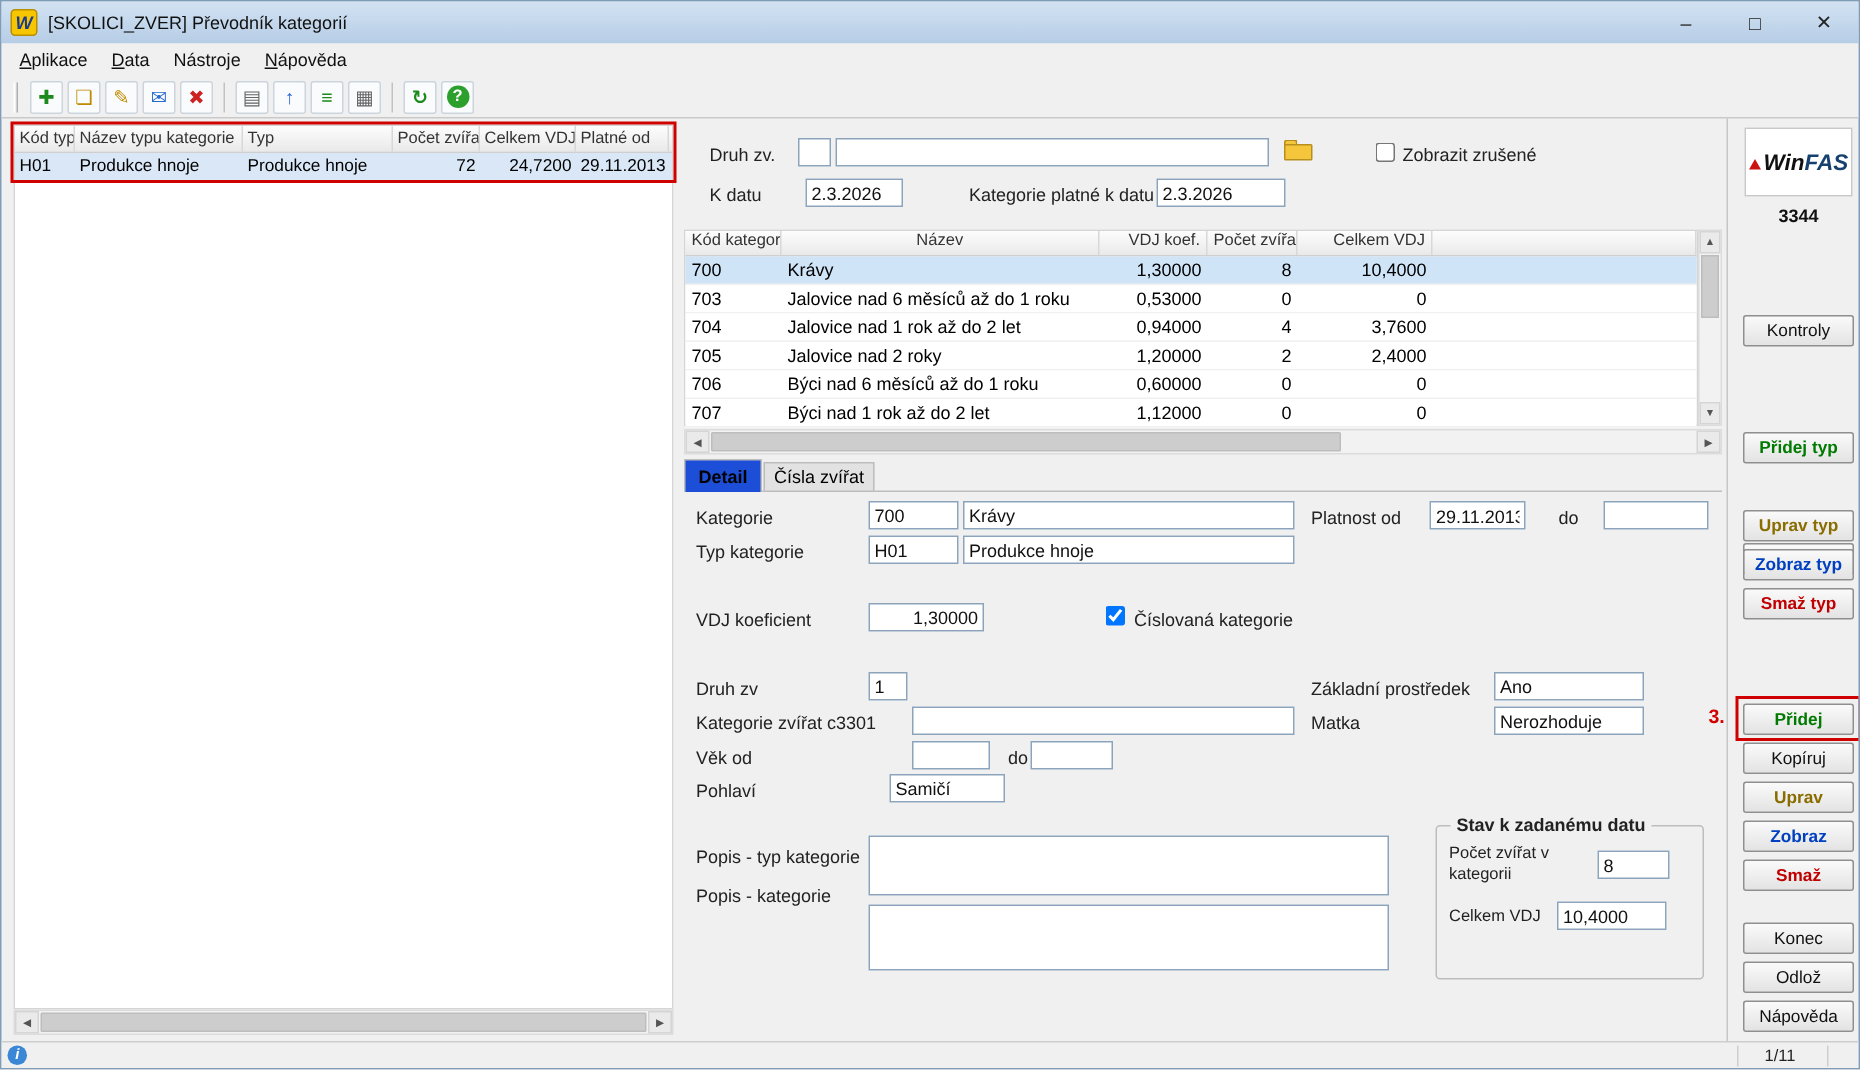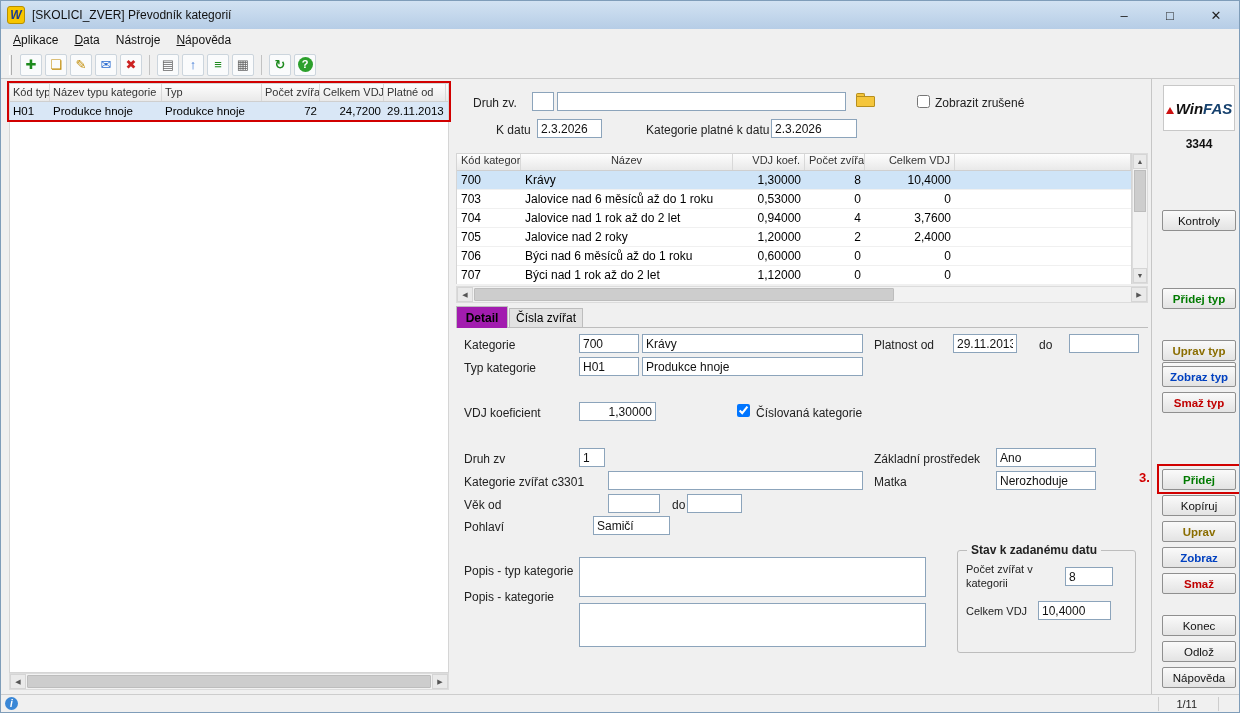--- a/index.html
+++ b/index.html
@@ -71,21 +71,21 @@
   .rt-row { display:flex; height:19px; font-size:12px; align-items:center; border-bottom:1px solid #f0f0f0; background:#fff; }
   .rt-row.sel { background:#cfe4f7; }
   .rt .tc, .rt .hc { padding:0 4px; overflow:hidden; white-space:nowrap; }
   .c-code{width:64px;} .c-name{width:212px;} .c-vdj{width:72px;text-align:right;}
   .c-count{width:60px;text-align:right;} .c-total{width:90px;text-align:right;} .c-fill{flex:1;}
   .h-center{text-align:center;}
 
   
   .tab { position:absolute; top:305px; height:22px; display:flex; align-items:center; justify-content:center;
     font-size:12px; border:1px solid #bdbdbd; }
-  .tab-active { background:#a21caf; border-bottom:none; font-weight:bold; z-index:2; }
+  .tab-active { background:#1d4ed8; border-bottom:none; font-weight:bold; z-index:2; }
   .tab-idle { background:#e2e2e2; height:20px; top:307px; z-index:1; }
   .panel-line { position:absolute; left:455px; top:326px; width:692px; height:1px; background:#bdbdbd; z-index:0; }
 
   
   .groupbox { position:absolute; left:956px; top:549px; width:179px; height:103px;
     border:1px solid #bdbdbd; border-radius:3px; }
   .groupbox-title { position:absolute; left:966px; top:542px; background:#f0f0f0; padding:0 4px;
     font-weight:bold; font-size:12px; color:#222; }
   .glabel { position:absolute; font-size:11px; color:#222; line-height:1.25; }
 
@@ -216,21 +216,21 @@
   <span class="flabel" style="left:472px; top:95px;">Druh zv.</span>
   <input class="inp" style="left: 531px; top: 91px; width: 22px;" value="">
   <input class="inp" style="left: 556px; top: 91px; width: 289px;" value="">
   <span class="folder">
       <span class="tabp"></span>
       <span class="body"></span>
     </span>
   <input type="checkbox" class="chk" style="left: 916px; top: 94px;">
   <span class="flabel" style="left:934px; top:95px;">Zobrazit zrušené</span>
 
-  <span class="flabel" style="left:472px; top:122px;margin-left:23px;">K datu</span>
+  <span class="flabel" style="left:472px; top:122px;">K datu</span>
   <input class="inp" style="left: 536px; top: 118px; width: 65px;" value="2.3.2026">
   <span class="flabel" style="left:645px; top:122px;">Kategorie platné k datu</span>
   <input class="inp" style="left: 770px; top: 118px; width: 86px;" value="2.3.2026">
 
   <div class="rt">
     <div class="rt-head">
       <div class="hc c-code"><span>Kód kategorie</span></div>
       <div class="hc c-name h-center">Název</div>
       <div class="hc c-vdj">VDJ koef.</div>
       <div class="hc c-count">Počet zvířat</div>

